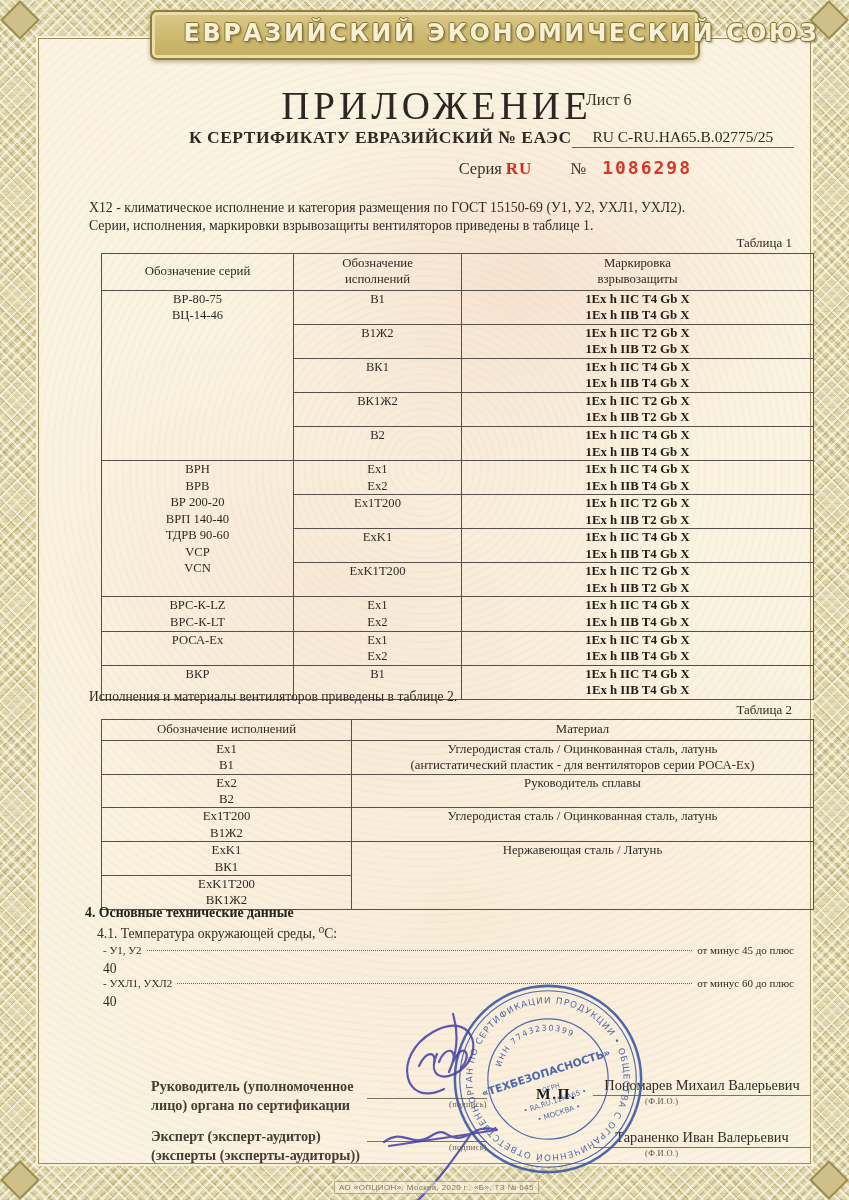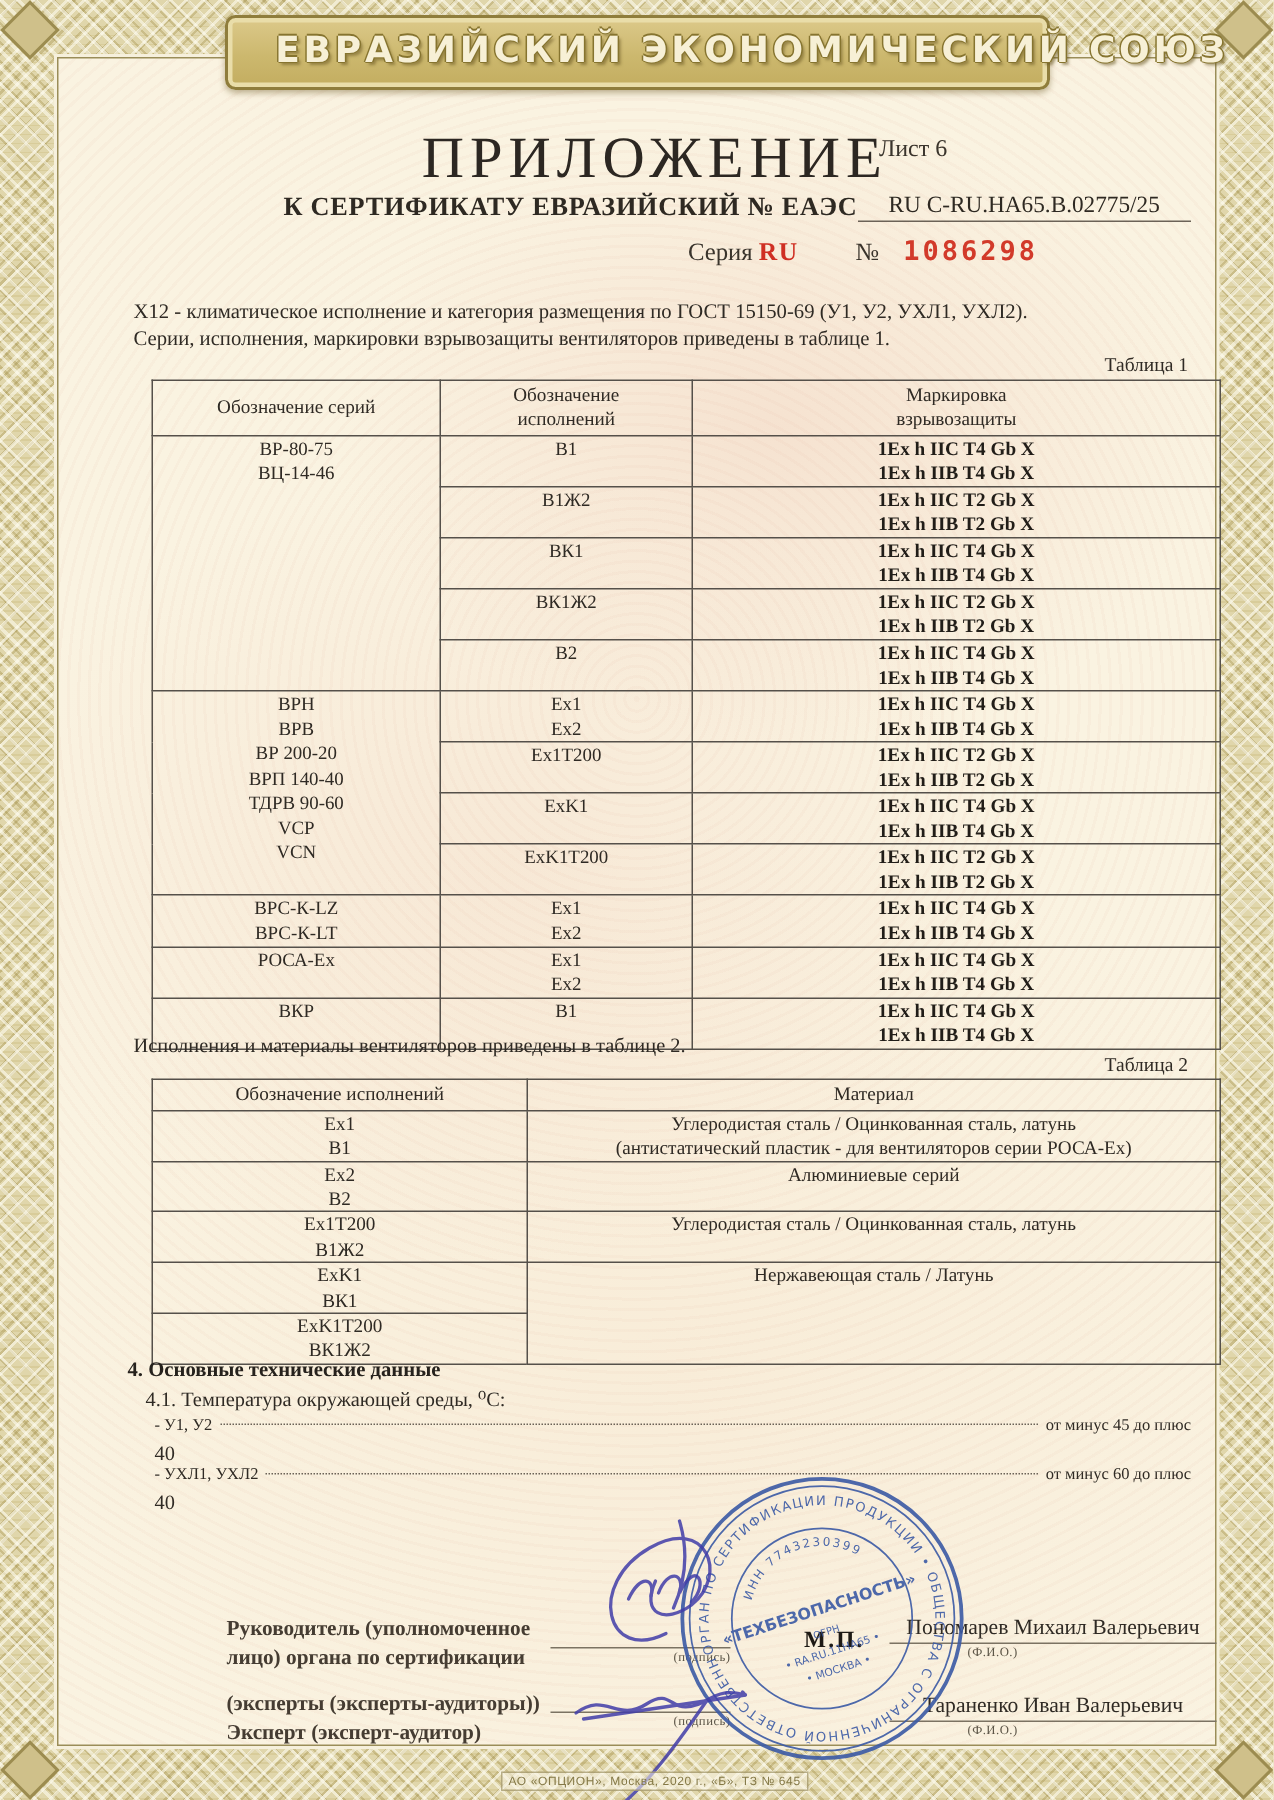--- a/index.html
+++ b/index.html
@@ -329,21 +329,21 @@
             <div>Углеродистая сталь / Оцинкованная сталь, латунь</div>
             <div>(антистатический пластик - для вентиляторов серии РОСА-Ех)</div>
           </td>
         </tr>
         <tr>
           <td>
             <div>Ex2</div>
             <div>В2</div>
           </td>
           <td>
-            <div>Алюминиевые серий</div>
+            <div>Руководитель сплавы</div>
           </td>
         </tr>
         <tr>
           <td>
             <div>Ex1T200</div>
             <div>В1Ж2</div>
           </td>
           <td>
             <div>Углеродистая сталь / Оцинкованная сталь, латунь</div>
           </td>
@@ -381,22 +381,22 @@
     <span class="leader"></span>
     <span>от минус 60 до плюс</span>
   </div>
   <div class="cont c2">40</div>
 
   <div class="role role1">
     <div>Руководитель (уполномоченное</div>
     <div>лицо) органа по сертификации</div>
   </div>
   <div class="role role2">
+    <div>Эксперт (эксперт-аудитор)</div>
     <div>(эксперты (эксперты-аудиторы))</div>
-    <div>Эксперт (эксперт-аудитор)</div>
   </div>
 
   <div class="sigline s1">
     <div class="rule"></div>
     <div class="tiny">(подпись)</div>
   </div>
   <div class="sigline s2">
     <div class="rule"></div>
     <div class="tiny">(подпись)</div>
   </div>

